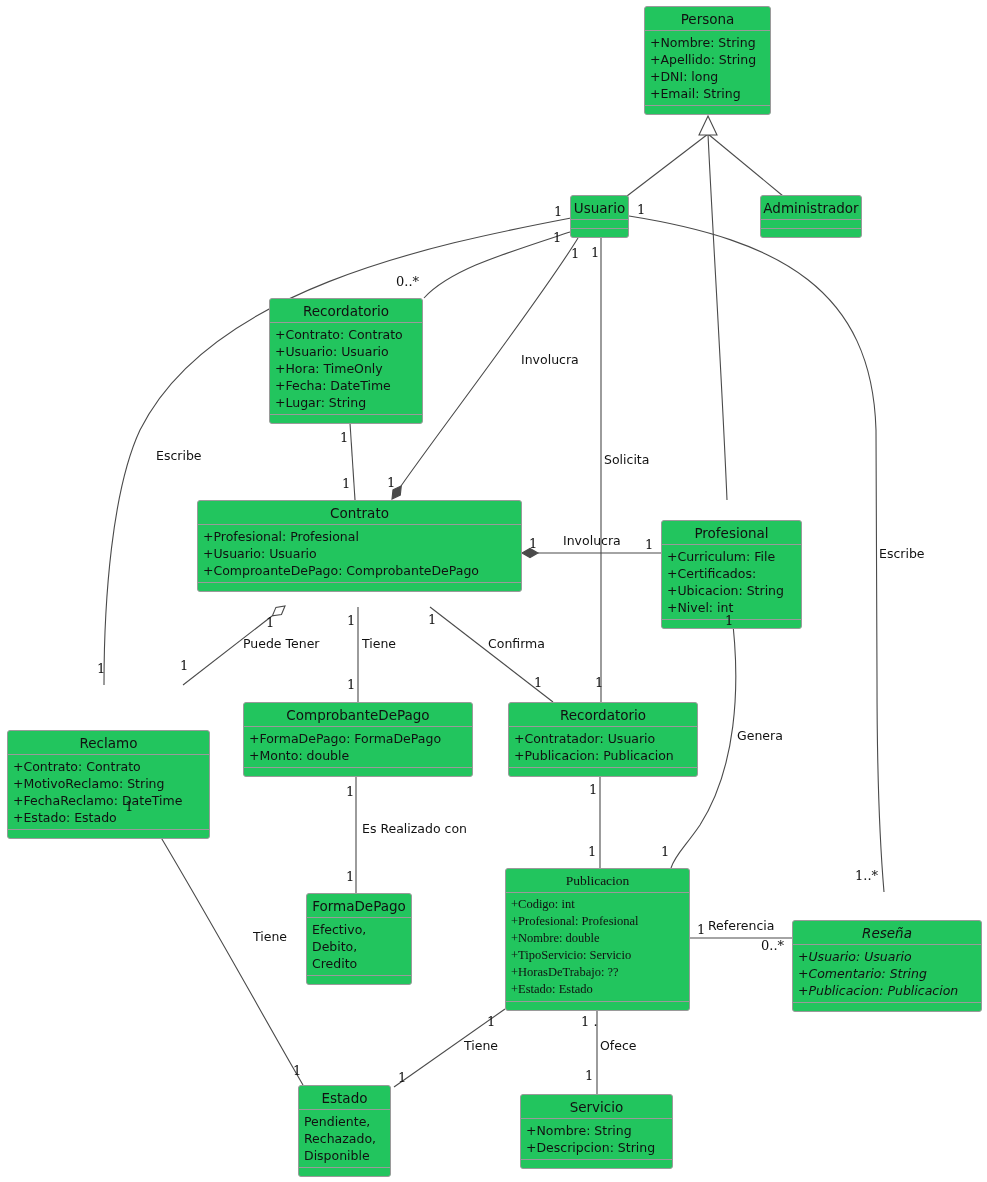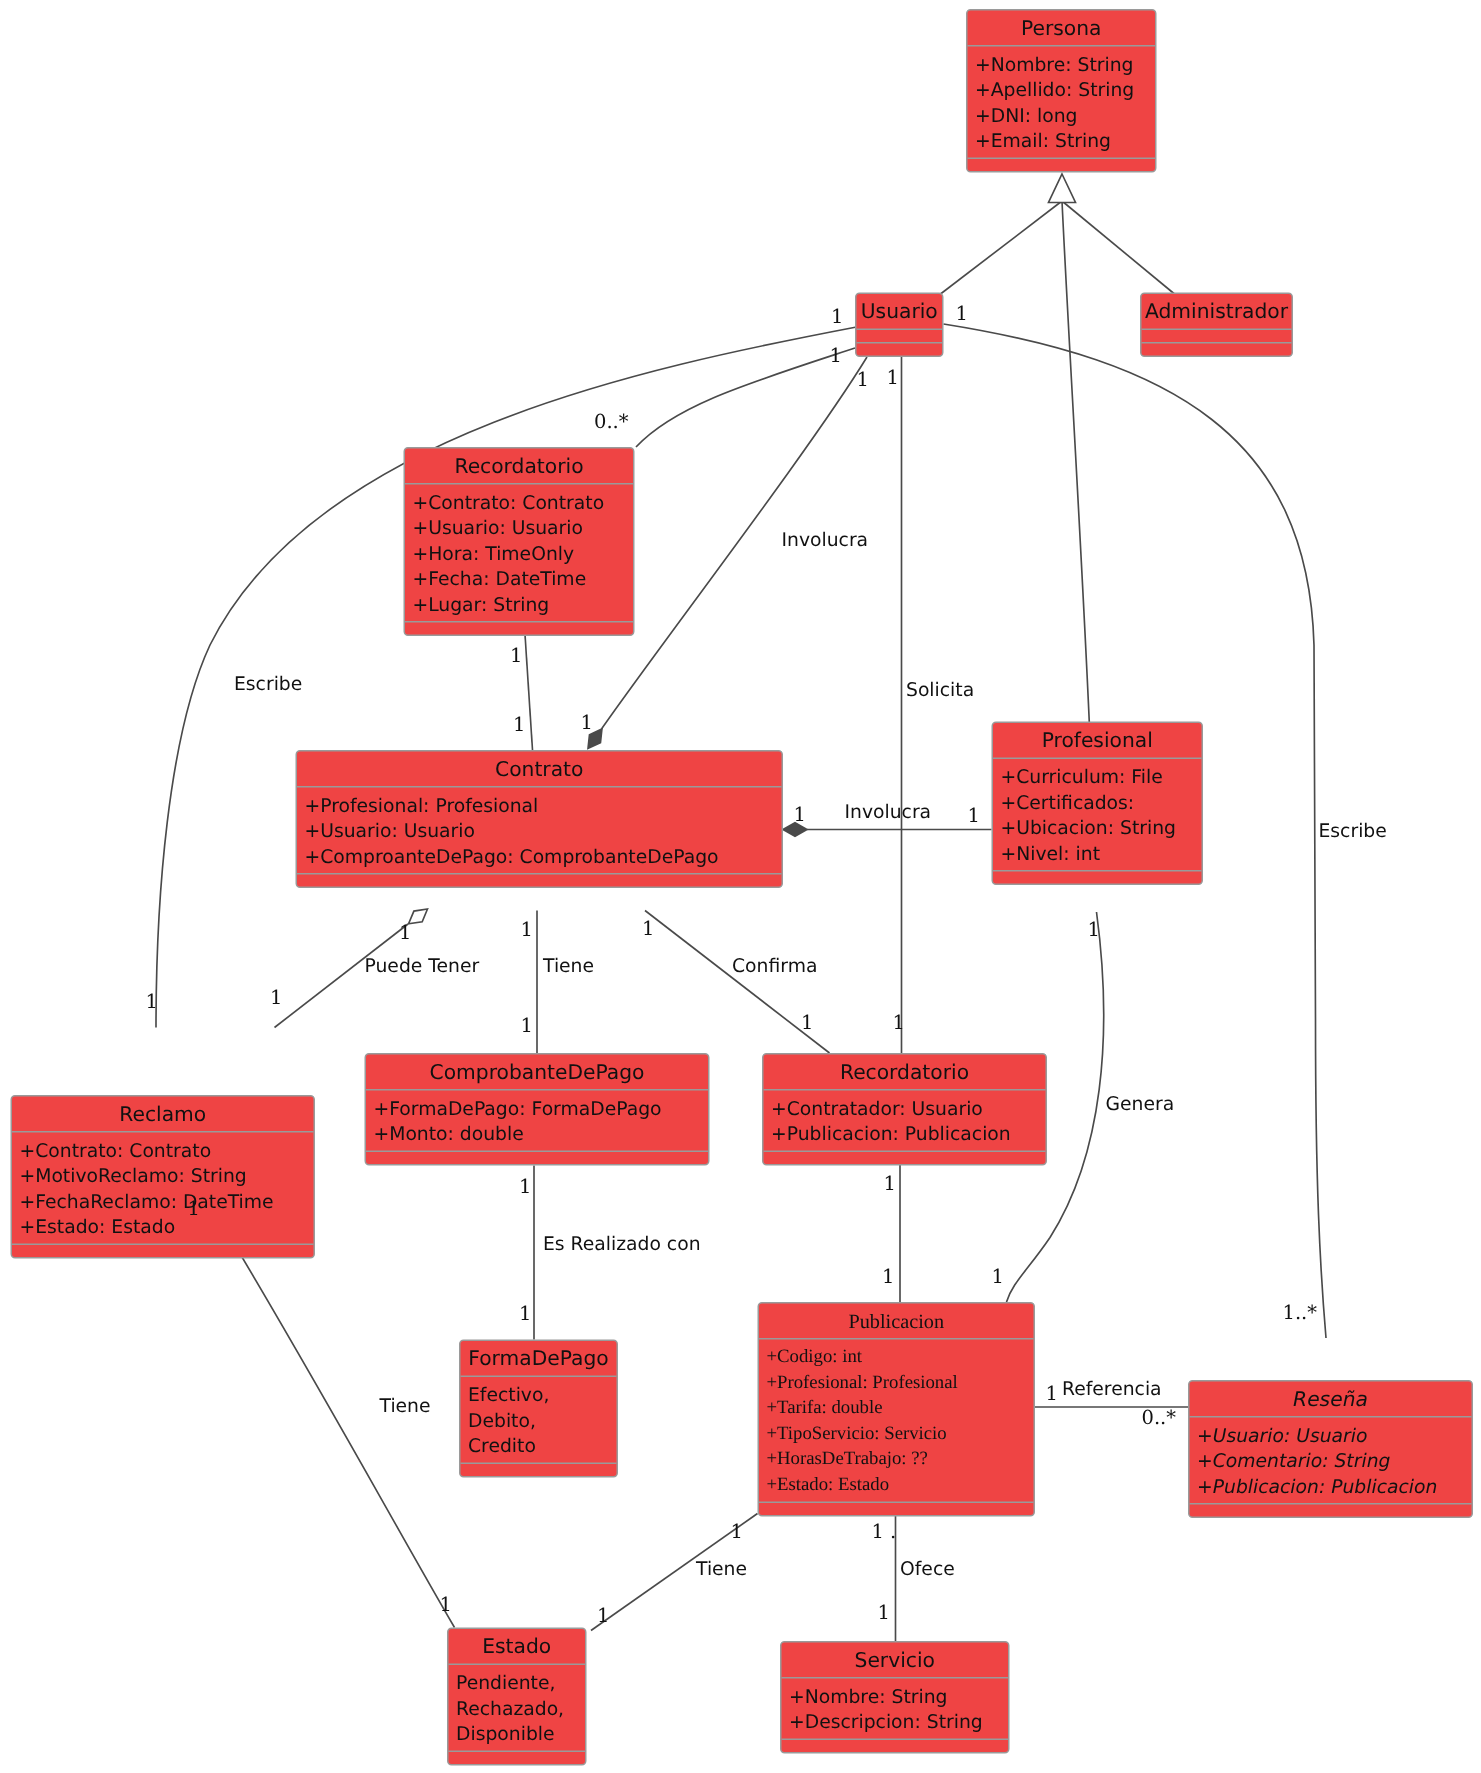--- a/index.html
+++ b/index.html
@@ -3,21 +3,21 @@
 <meta charset="utf-8">
 <style>
   html, body { margin:0; padding:0; }
   body {
     width:987px; height:1182px; background:#ffffff;
     font-family:"DejaVu Sans", sans-serif; position:relative; overflow:hidden;
   }
   #diagram { position:absolute; left:0; top:0; width:987px; height:1182px; }
   #edges-svg { position:absolute; left:0; top:0; }
   .class-box {
-    position:absolute; background:#ef4444; border:1px solid #9a9a9a;
+    position:absolute; background:#22c55e; border:1px solid #9a9a9a;
     border-radius:3px; box-sizing:border-box; color:#111;
   }
   .class-title {
     font-size:13.5px; text-align:center; padding:4px 2px 3px 2px; white-space:nowrap;
   }
   .class-attrs {
     border-top:1px solid #9a9a9a; padding:3px 5px; font-size:12.5px;
     line-height:17px; white-space:nowrap;
   }
   .class-attrs.empty { height:8px; padding:0; }
@@ -93,21 +93,21 @@
     </div>
     <div class="class-box" style="left: 197px; top: 500px; width: 325px;">
       <div class="class-title">Contrato</div>
       <div class="class-attrs">
         <div>+Profesional: Profesional</div>
         <div>+Usuario: Usuario</div>
         <div>+ComproanteDePago: ComprobanteDePago</div>
       </div>
       <div class="class-methods"></div>
     </div>
-    <div class="class-box" style="left: 661px; top: 481px; width: 141px;">
+    <div class="class-box" style="left: 661px; top: 520px; width: 141px;">
       <div class="class-title">Profesional</div>
       <div class="class-attrs">
         <div>+Curriculum: File</div>
         <div>+Certificados:</div>
         <div>+Ubicacion: String</div>
         <div>+Nivel: int</div>
       </div>
       <div class="class-methods"></div>
     </div>
     <div class="class-box" style="left: 7px; top: 685px; width: 203px; margin-top: 45px;">
@@ -143,21 +143,21 @@
         <div>Debito,</div>
         <div>Credito</div>
       </div>
       <div class="class-methods"></div>
     </div>
     <div class="class-box" style="left: 505px; top: 868px; width: 185px; font-family: Liberation Serif, serif;">
       <div class="class-title">Publicacion</div>
       <div class="class-attrs">
         <div>+Codigo: int</div>
         <div>+Profesional: Profesional</div>
-        <div>+Tarifa: double</div>
+        <div>+Nombre: double</div>
         <div>+TipoServicio: Servicio</div>
         <div>+HorasDeTrabajo: ??</div>
         <div>+Estado: Estado</div>
       </div>
       <div class="class-methods"></div>
     </div>
     <div class="class-box" style="left: 792px; top: 920px; width: 190px; font-style: italic;">
       <div class="class-title">Reseña</div>
       <div class="class-attrs">
         <div>+Usuario: Usuario</div>

